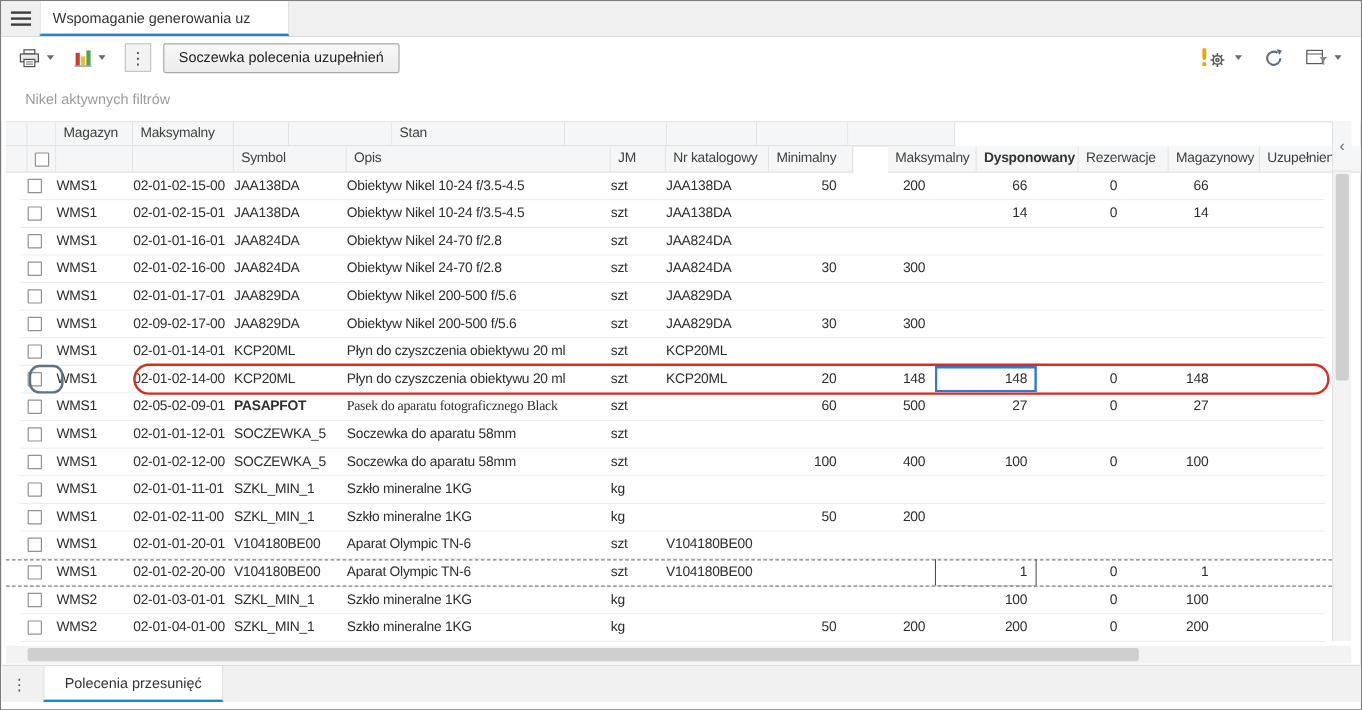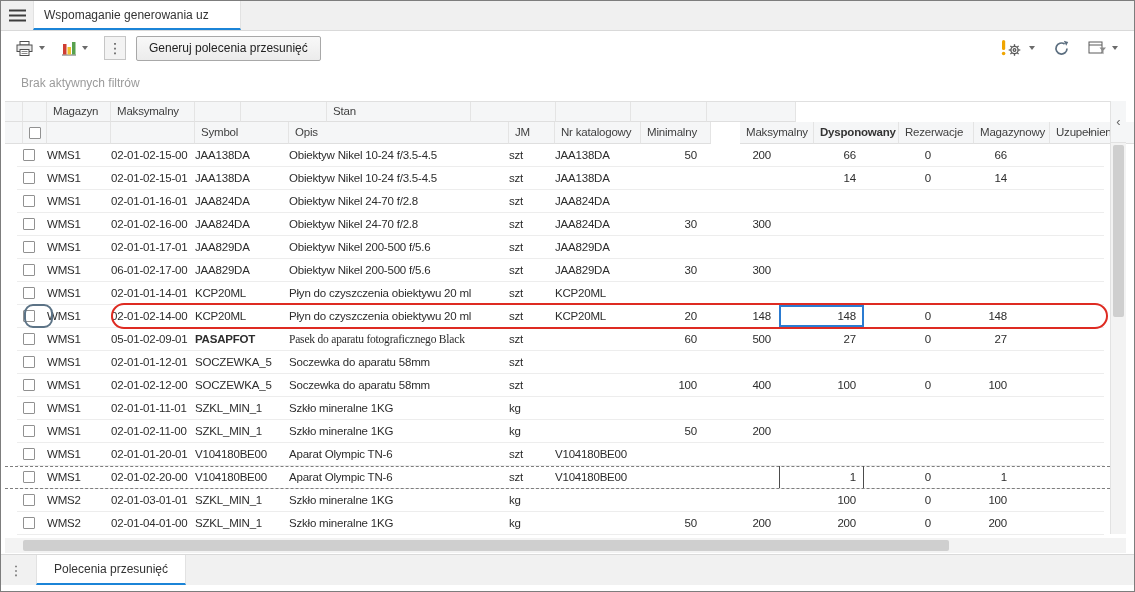--- a/index.html
+++ b/index.html
@@ -98,21 +98,21 @@
         <line x1="1" y1="15" x2="15" y2="15" stroke="#666"></line>
         <rect x="2" y="4" width="3.5" height="10.5" fill="#cf3d32"></rect>
         <rect x="6.5" y="7" width="3.5" height="7.5" fill="#eebf2d"></rect>
         <rect x="11" y="2" width="3.5" height="12.5" fill="#58a14e"></rect>
       </svg>
       <span class="caret"></span>
     </div>
     <div class="kebab-btn">
       <span>⋮</span>
     </div>
-    <button class="gen-btn">Generuj polecenia przesunięć</button>
+    <button class="gen-btn">Soczewka polecenia uzupełnień</button>
 
     <div class="toolbar-right">
       <div class="tb-group" style="margin-right:0">
         <svg width="24" height="18" viewBox="0 0 24 18">
           <rect x="2" y="1" width="3.2" height="10" rx="1.6" fill="#f0a500"></rect>
           <circle cx="3.6" cy="14.5" r="1.8" fill="#f0a500"></circle>
           <g stroke="#5a5a5a" stroke-width="1.3" fill="none">
             <circle cx="14.5" cy="11" r="3.6"></circle>
             <circle cx="14.5" cy="11" r="1.3"></circle>
             <line x1="14.5" y1="5.2" x2="14.5" y2="7.4"></line>
@@ -138,21 +138,21 @@
           <rect x="1" y="2" width="13" height="11" fill="#fff" stroke="#5a5a5a"></rect>
           <line x1="1" y1="5" x2="14" y2="5" stroke="#5a5a5a"></line>
           <path d="M11.5 7.5h6.5l-2.5 3v3.8l-1.5-1.2v-2.6z" fill="#8b8b8b"></path>
         </svg>
         <span class="caret"></span>
       </div>
     </div>
   </div>
 
   <div class="filterbar">
-    <div class="txt">Brak aktywnych filtrów</div>
+    <div class="txt">Nikel aktywnych filtrów</div>
   </div>
 
   <div class="grid">
     <div class="grid-main">
       <div class="hrow">
           <div class="h-cell band indicator"></div>
           <div class="h-cell band" style="width: 24px;"></div>
           <div class="h-cell band" style="width: 64px;">Magazyn</div>
           <div class="h-cell band" style="width: 84px;">Maksymalny</div>
           <div class="h-cell band" style="width: 46px;"></div>
@@ -271,21 +271,21 @@
             <div class="g-cell right" style="width: 75px;"></div>
             <div class="g-cell right" style="width: 76px;"></div>
             <div class="g-cell right" style="width: 89px;"></div>
           </div>
           <div class="g-row">
             <div class="g-cell indicator"></div>
             <div class="g-cell center" style="width: 24px;">
               <div class="checkbox"></div>
             </div>
             <div class="g-cell left" style="width: 64px;">WMS1</div>
-            <div class="g-cell left" style="width: 84px;">06-01-02-17-00</div>
+            <div class="g-cell left" style="width: 84px;">02-09-02-17-00</div>
             <div class="g-cell left" style="width: 94px;">JAA829DA</div>
             <div class="g-cell left" style="width: 220px;">Obiektyw Nikel 200-500 f/5.6</div>
             <div class="g-cell left" style="width: 46px;">szt</div>
             <div class="g-cell left" style="width: 86px;">JAA829DA</div>
             <div class="g-cell right" style="width: 70px;">30</div>
             <div class="g-cell right" style="width: 74px;">300</div>
             <div class="g-cell right" style="width: 85px;"></div>
             <div class="g-cell right" style="width: 75px;"></div>
             <div class="g-cell right" style="width: 76px;"></div>
             <div class="g-cell right" style="width: 89px;"></div>
@@ -327,21 +327,21 @@
             <div class="g-cell right" style="width: 89px;"></div>
             <div class="annotation"></div>
             <div class="sel-ring"></div>
           </div>
           <div class="g-row">
             <div class="g-cell indicator"></div>
             <div class="g-cell center" style="width: 24px;">
               <div class="checkbox"></div>
             </div>
             <div class="g-cell left" style="width: 64px;">WMS1</div>
-            <div class="g-cell left" style="width: 84px;">05-01-02-09-01</div>
+            <div class="g-cell left" style="width: 84px;">02-05-02-09-01</div>
             <div class="g-cell left" style="width: 94px; font-weight: bold;">PASAPFOT</div>
             <div class="g-cell left" style="width: 220px; font-family: Liberation Serif, serif;">Pasek do aparatu fotograficznego Black</div>
             <div class="g-cell left" style="width: 46px;">szt</div>
             <div class="g-cell left" style="width: 86px;"></div>
             <div class="g-cell right" style="width: 70px;">60</div>
             <div class="g-cell right" style="width: 74px;">500</div>
             <div class="g-cell right" style="width: 85px;">27</div>
             <div class="g-cell right" style="width: 75px;">0</div>
             <div class="g-cell right" style="width: 76px;">27</div>
             <div class="g-cell right" style="width: 89px;"></div>

